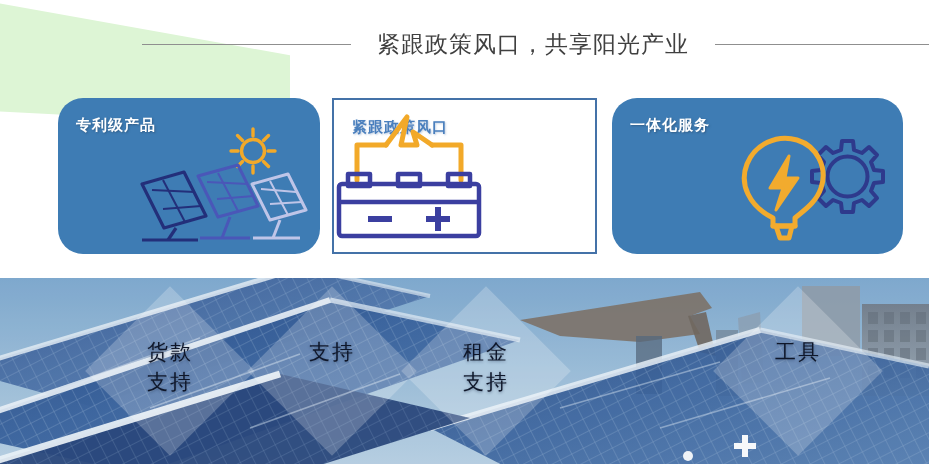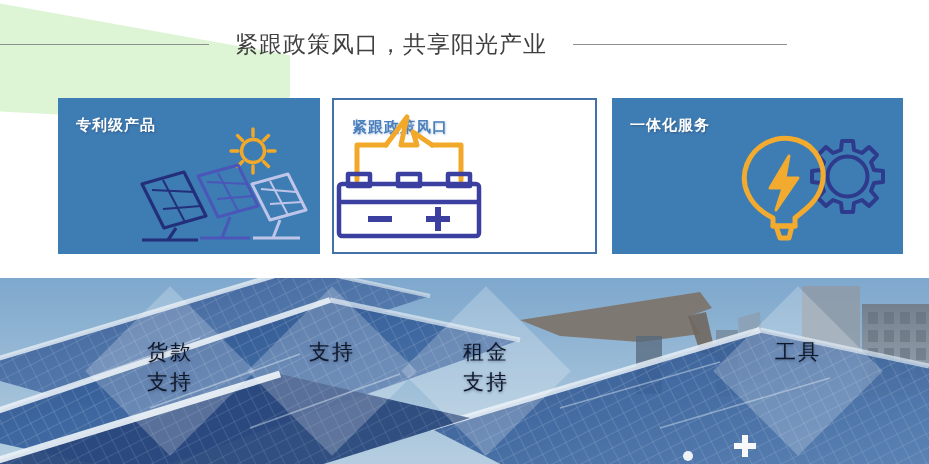--- a/index.html
+++ b/index.html
@@ -29,21 +29,21 @@
   }
 
   
   .title-row {
     position: absolute;
     left: 0; top: 26px;
     width: 929px;
     height: 36px;
     display: flex;
     align-items: center;
-    justify-content: flex-start;
+    justify-content: flex-end;
   }
   .rule {
     height: 1px;
     background: #8f8f8f;
     flex: 0 0 auto;
   }
   .rule-left  { width: 209px; margin-right: 26px; }
   .rule-right { width: 214px; margin-left: 26px; }
   .slide-title {
     font-size: 23px;
@@ -59,20 +59,21 @@
     left: 58px; top: 98px;
   }
   .card {
     position: absolute;
     top: 0;
     height: 156px;
     box-sizing: border-box;
   }
   .card.filled {
     background: #3e7cb4;
+    border-radius: 25px;
   }
   .card.outlined {
     background: #ffffff;
     border: 2px solid #4472a8;
   }
   .card-label {
     position: absolute;
     left: 18px;
     top: 18px;
     font-size: 15px;

